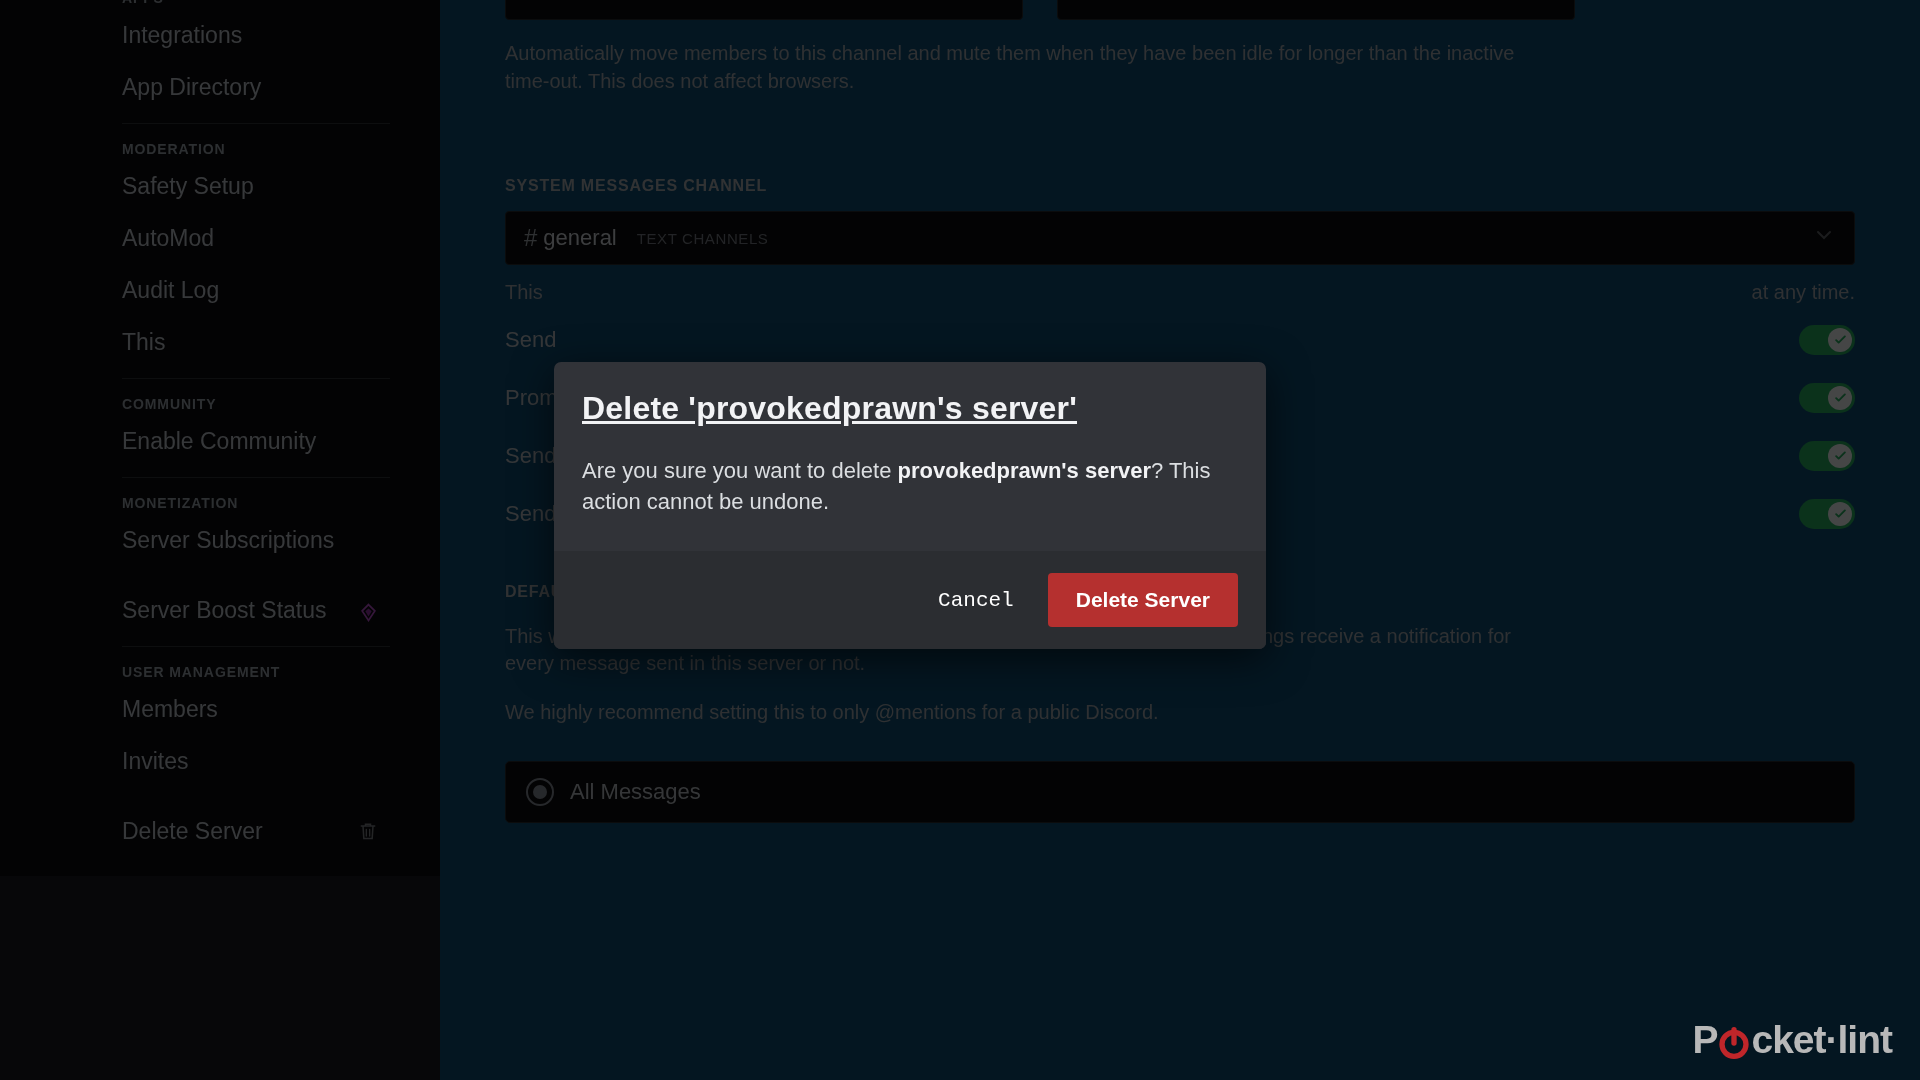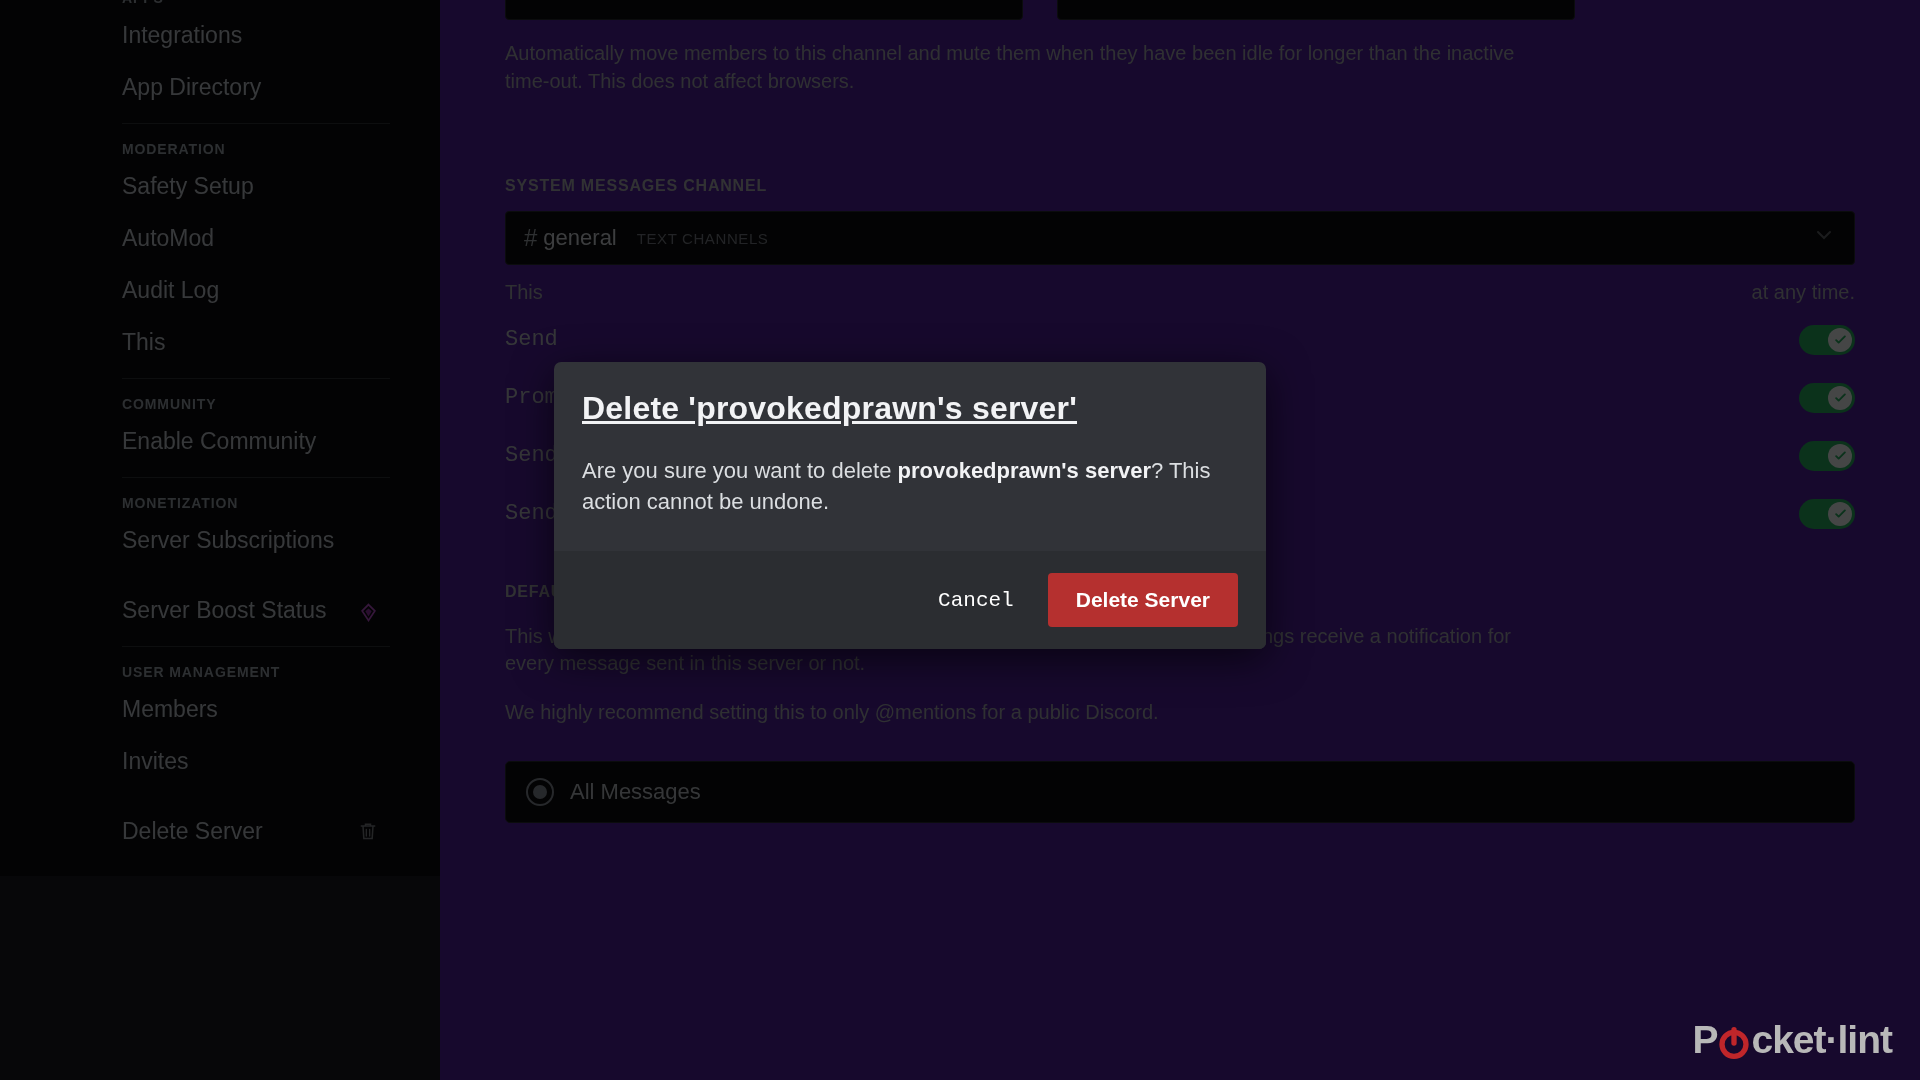--- a/index.html
+++ b/index.html
@@ -43,21 +43,21 @@
     width: 268px; height: 1px; background: #2b2d31;
     margin: 17px 0 17px 0;
   }
   .boost-badge { width: 19px; height: 19px; flex: none; }
   .trash-icon { width: 20px; height: 22px; flex: none; opacity: .75; }
 
   
   .content {
     position: absolute; left: 440px; top: 0;
     width: 1480px; height: 1080px;
-    background: #4c1d95;
+    background: #0c4a6e;
     padding: 0 65px 0 65px;
   }
   .sec-title {
     font-size: 16px; font-weight: 700; letter-spacing: 0.8px;
     color: #a3a6aa; text-transform: uppercase;
   }
   .desc {
     font-size: 20px; line-height: 1.38; color: #9ba0a6;
     max-width: 1030px;
   }
@@ -68,21 +68,21 @@
     cursor: pointer;
   }
   .dropdown .chev { margin-left: auto; opacity: .55; }
   .hash { font-size: 24px; color: #9aa0a6; margin-right: 6px; }
   .chan-sub { font-size: 15px; letter-spacing: .6px; color: #72767d; margin-left: 20px; text-transform: uppercase; }
 
   .row-line {
     display: flex; align-items: center; justify-content: space-between;
     height: 46px;
   }
-  .row-line .rl-text { font-size: 22px; color: #b0b5ba; white-space: nowrap; overflow: hidden; font-family: Liberation Mono, monospace; }
+  .row-line .rl-text { font-size: 22px; color: #b0b5ba; white-space: nowrap; overflow: hidden; }
   .toggle {
     width: 56px; height: 30px; border-radius: 15px;
     background: #23a55a; position: relative; flex: none; cursor: pointer;
   }
   .toggle .knob {
     position: absolute; top: 3px; right: 3px;
     width: 24px; height: 24px; border-radius: 50%;
     background: #e6e8ea; display: flex; align-items: center; justify-content: center;
   }
   .radio-row { display: flex; align-items: center; gap: 16px; }

